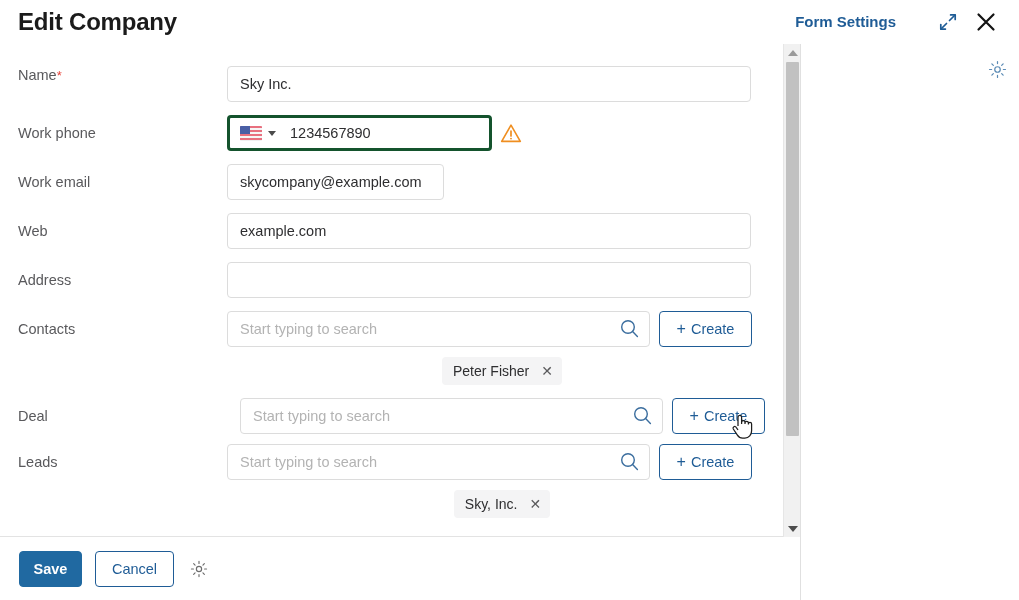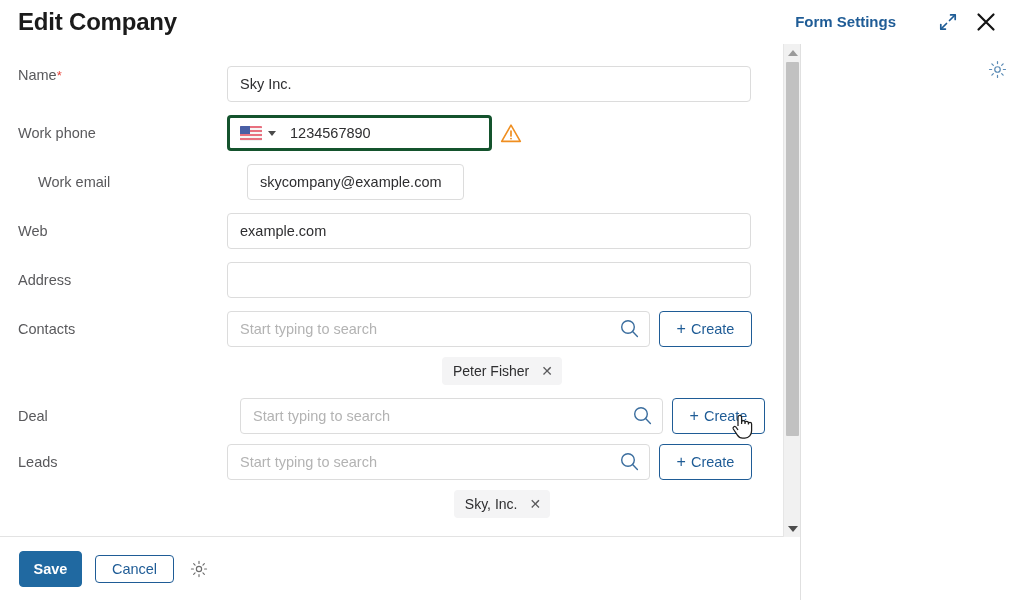--- a/index.html
+++ b/index.html
@@ -253,21 +253,21 @@
     border: 1px solid #2069a1;
     border-radius: 4px;
     color: #fff;
     font-family: "Liberation Sans", sans-serif;
     font-size: 14.5px;
     font-weight: bold;
     cursor: pointer;
   }
   .btn-cancel {
     margin-left: 13px;
-    width: 79px; height: 28px;
+    width: 79px; height: 36px;
     background: #fff;
     border: 1px solid #1f5c96;
     border-radius: 4px;
     color: #1f5c96;
     font-family: "Liberation Sans", sans-serif;
     font-size: 14.5px;
     cursor: pointer;
   }
   .footer-gear {
     margin-left: 16px;
@@ -337,21 +337,21 @@
             <svg width="22" height="21" viewBox="0 0 22 21" fill="none">
               <path d="M11 2.2L20.3 18.4H1.7L11 2.2Z" stroke="#ef8e20" stroke-width="1.6" stroke-linejoin="round"></path>
               <path d="M11 8V13" stroke="#ef8e20" stroke-width="1.7" stroke-linecap="round"></path>
               <circle cx="11" cy="15.6" r="0.95" fill="#ef8e20"></circle>
             </svg>
           </span>
         </div>
       </div>
 
       <div class="row" style="margin-top:13px;">
-        <div class="row-label" style="padding-top:9px;margin-left:20px;">Work email</div>
+        <div class="row-label" style="padding-top:9px;">Work email</div>
         <div class="row-field">
           <input class="inp inp-email" value="skycompany@example.com" style="">
         </div>
       </div>
 
       <div class="row" style="margin-top:13px;">
         <div class="row-label" style="padding-top:9px;">Web</div>
         <div class="row-field">
           <input class="inp inp-wide" value="example.com" style="">
         </div>

